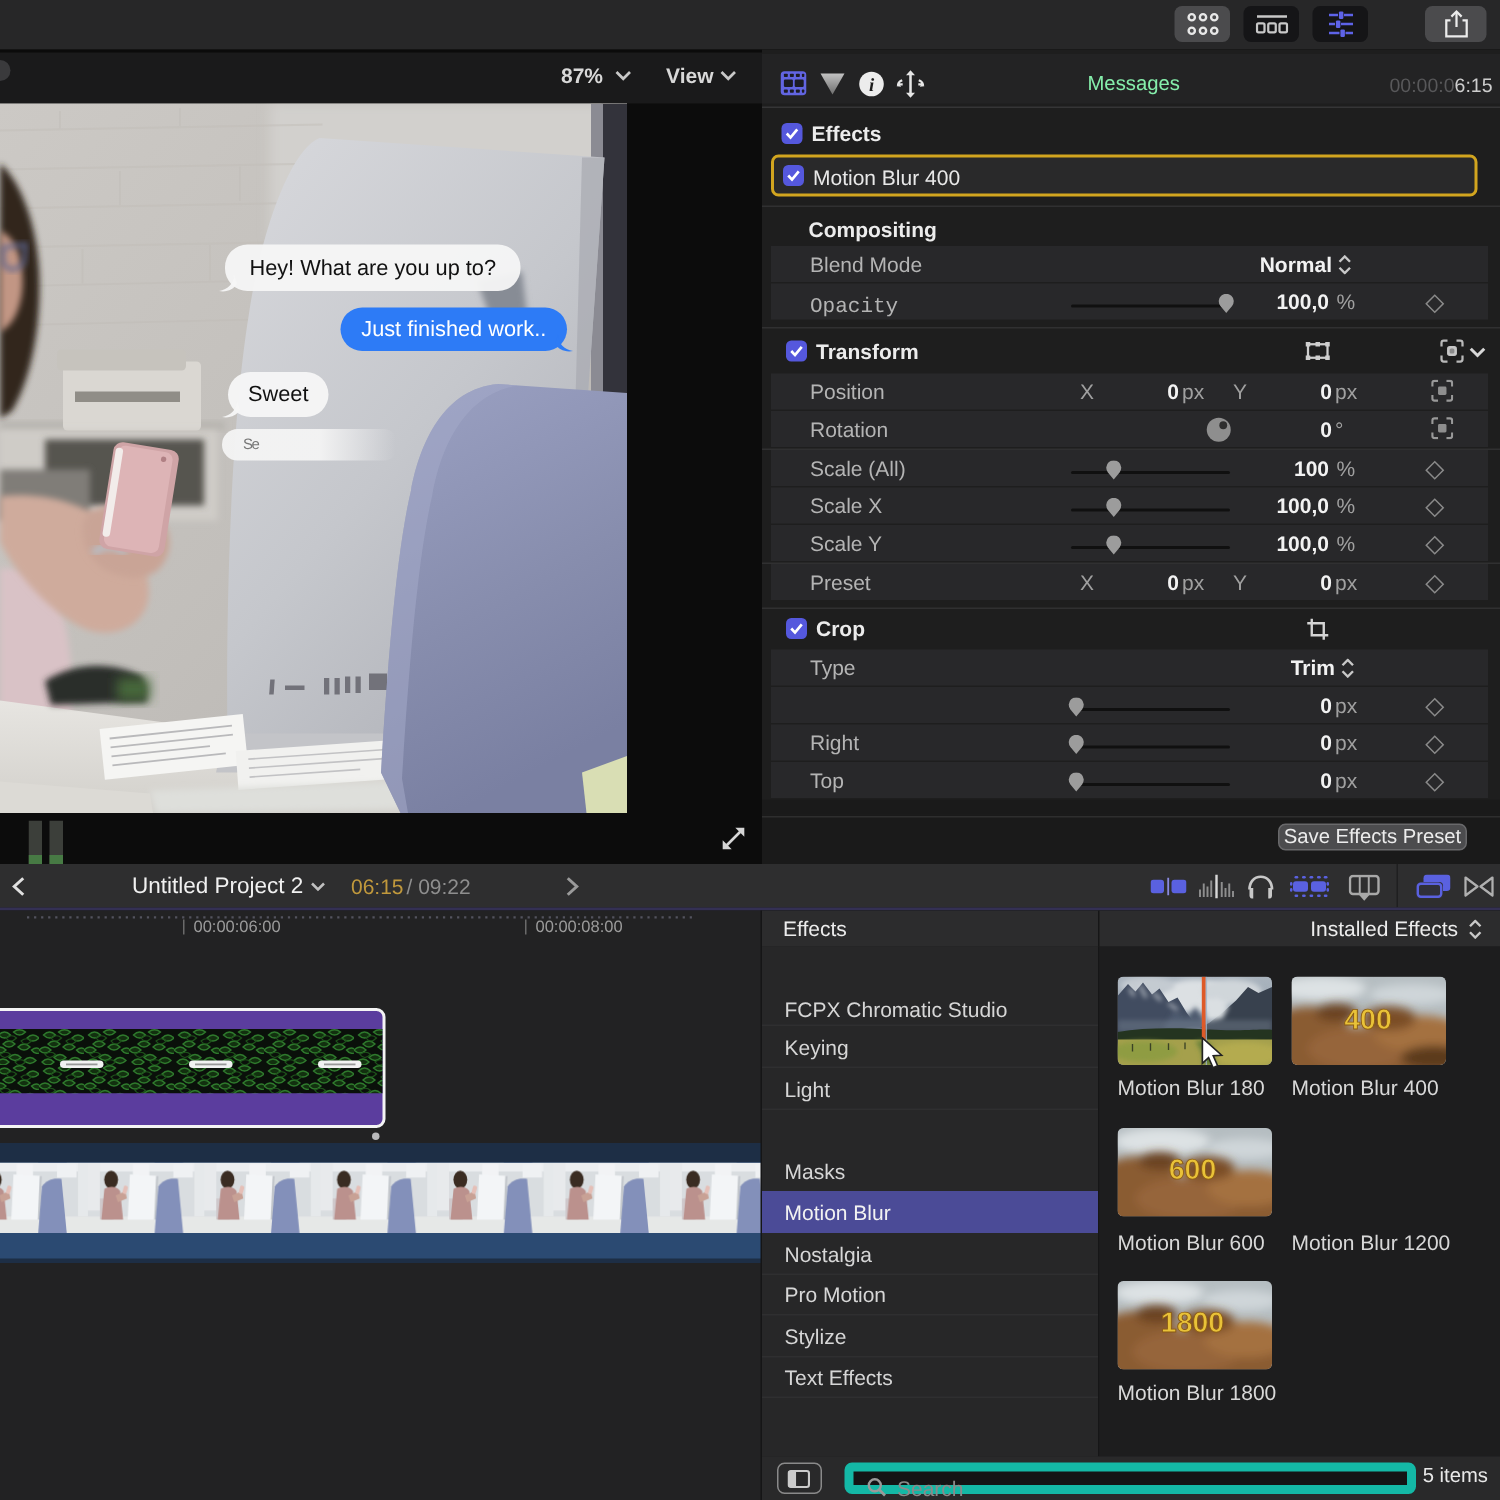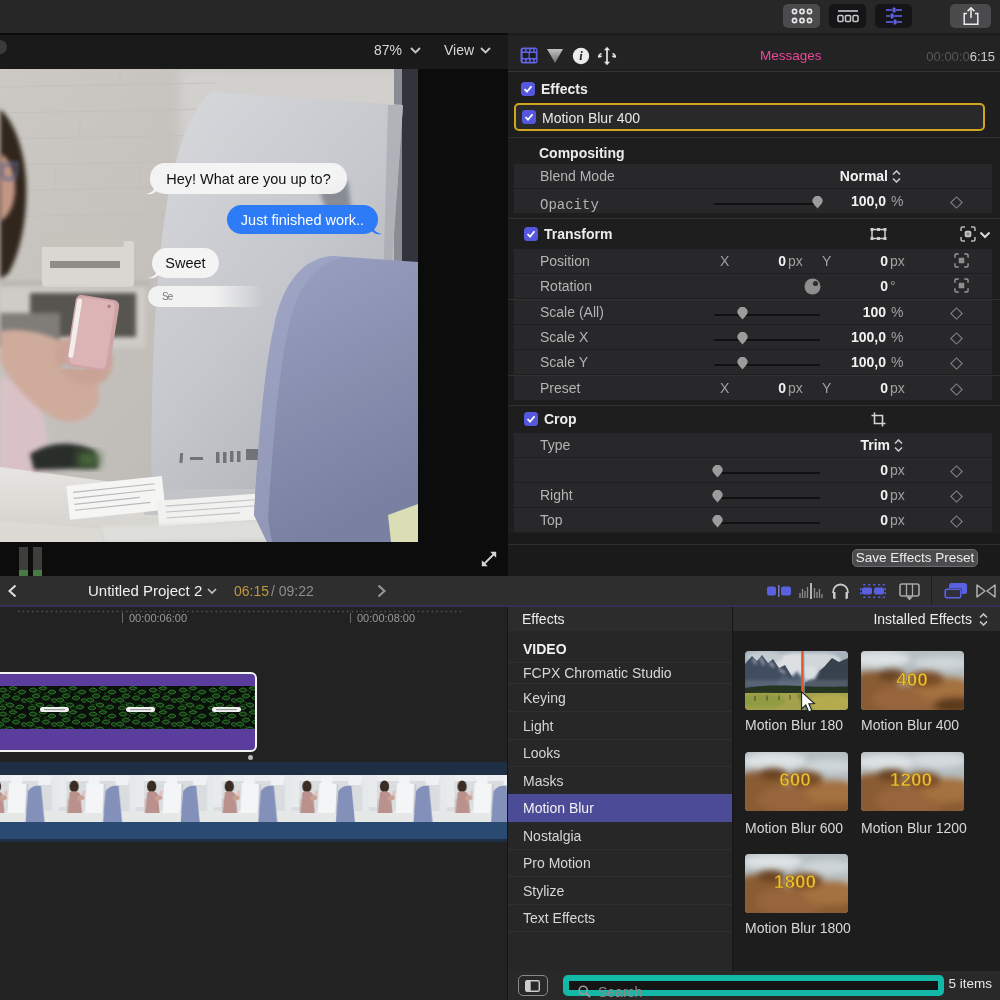--- a/index.html
+++ b/index.html
@@ -6,21 +6,21 @@
 html,body { width:1000px; height:1000px; background:#161616; overflow:hidden; }
 body { font-family:"Liberation Sans", sans-serif; position:relative; }
 .abs { position:absolute; }
 
 
 #topbar { left:0; top:0; width:1000px; height:33px; background:#272728; }
 .tbtn { position:absolute; top:4px; height:24px; border-radius:5px; }
 .tbtn svg { position:absolute; left:50%; top:50%; transform:translate(-50%,-50%); }
 
 
-#vtoolbar { left:0; top:35px; width:508px; height:34px; background:#1a1a1b; color:#d8d8d8; font-size:14px; }
+#vtoolbar { left:0; top:35px; width:508px; height:34px; background:#1a1a1b; color:#d8d8d8; font-size:14px;font-weight:bold; }
 #video { left:0; top:69px; width:418px; height:473px; background:#c9c7c4; overflow:hidden; }
 #viewerblackR { left:418px; top:69px; width:90px; height:473px; background:#0c0c0c; }
 #transport { left:0; top:542px; width:508px; height:34px; background:#0c0c0c; }
 
 
 .bub { position:absolute; border-radius:15px; font-size:14.5px; color:#111; display:flex; align-items:center; justify-content:center; }
 
 
 #inspector { left:508px; top:33px; width:492px; height:543px; background:#1e1e1e; color:#ccc; font-size:14px; }
 #insptabs { position:absolute; left:0; top:2.5px; width:492px; height:33.5px; background:#232324; }
@@ -311,21 +311,21 @@
       <g stroke="#e6e6e6" stroke-width="1.7" fill="#e6e6e6">
         <line x1="10" y1="3" x2="10" y2="17"></line>
         <path d="M7 4.2 L10 0.8 L13 4.2 Z" stroke="none"></path>
         <path d="M7 15.8 L10 19.2 L13 15.8 Z" stroke="none"></path>
         <path d="M4.5 7.5 C3 8 2 9 1.8 10.2 L4.8 10.2" stroke-width="1.5" fill="none"></path>
         <path d="M2 9 L0.8 11.5 L3.8 11.8 Z" stroke="none"></path>
         <path d="M15.5 7.5 C17 8 18 9 18.2 10.2 L15.2 10.2" stroke-width="1.5" fill="none"></path>
         <path d="M18 9 L19.2 11.5 L16.2 11.8 Z" stroke="none"></path>
       </g>
     </svg>
-    <span style="position:absolute; left:217px; top:12px; color:#ec4899; font-size:13.5px;margin-left:35px;">Messages</span>
+    <span style="position:absolute; left:217px; top:12px; color:#86efac; font-size:13.5px;">Messages</span>
     <span style="position:absolute; right:5px; top:13px; font-size:13px; color:#58585a;">00:00:0<span style="color:#cdcdcd;">6:15</span></span>
   </div>
   <div style="position:absolute; left:0; top:38px; width:492px; height:1px; background:#353536;"></div>
 
   <div class="cbox" style="left:13px; top:49px;">
       <svg width="12" height="12" viewBox="0 0 12 12">
         <path d="M2.5 6 L5 8.7 L9.5 3.2" fill="none" stroke="#fff" stroke-width="1.8"></path>
       </svg>
     </div>
   <div class="ihead" style="left:33px; top:48px;">Effects</div>
@@ -694,25 +694,23 @@
 <div class="abs" id="effpanel">
   <div id="effhead">
     <span style="position:absolute; left:14px; top:4px; color:#ececec; font-size:14px;">Effects</span>
     <span style="position:absolute; right:28px; top:4px; color:#ececec; font-size:14px;">Installed Effects</span>
     <svg style="position:absolute; right:12px; top:6px;" width="9" height="13" viewBox="0 0 9 13">
         <path d="M1 4.5 L4.5 1 L8 4.5 M1 8.5 L4.5 12 L8 8.5" fill="none" stroke="#c8c8c8" stroke-width="1.6"></path>
       </svg>
     <div style="position:absolute; left:224px; top:0; width:1px; height:24px; background:#161617;"></div>
   </div>
   <div id="efflist">
-    <div class="eitem" style="top:5px; height:27px; line-height:27px; font-weight:bold; color:#f0f0f0;">VIDEO</div>
     <div class="eitem" style="top:32px; height:21px; line-height:21px;">FCPX Chromatic Studio</div>
     <div class="eitem" style="top:53px;">Keying</div>
     <div class="eitem" style="top:81px;">Light</div>
-    <div class="eitem" style="top:108px;">Looks</div>
     <div class="eitem" style="top:136px;">Masks</div>
     <div class="eitem" style="top:163px; background:#4b4b97; border-bottom:none; color:#f2f2f2;">Motion Blur</div>
     <div class="eitem" style="top:191px;">Nostalgia</div>
     <div class="eitem" style="top:218px;">Pro Motion</div>
     <div class="eitem" style="top:246px;">Stylize</div>
     <div class="eitem" style="top:273px;">Text Effects</div>
   </div>
   <div style="position:absolute; left:224px; top:24px; width:1px; height:340px; background:#161617;"></div>
   <div id="effgrid">
 
@@ -799,37 +797,20 @@
           <ellipse cx="48" cy="47" rx="36" ry="14" fill="#96653a"></ellipse>
           <ellipse cx="88" cy="40" rx="28" ry="12" fill="#a4713f"></ellipse>
           <ellipse cx="60" cy="27" rx="18" ry="8" fill="#7a4e28"></ellipse>
           <ellipse cx="28" cy="22" rx="14" ry="6" fill="#6b4323"></ellipse>
         </g>
         <text x="50" y="34" text-anchor="middle" font-family="Liberation Sans, sans-serif" font-weight="bold" font-size="19" fill="#e9c238" stroke="#8a5a14" stroke-width="0.6">600</text>
       </svg>
     </div>
     <div class="tlabel" style="left:12px; top:189px;">Motion Blur 600</div>
 
-    <div class="thumb" style="left:128px; top:121px;">
-      <svg width="103" height="59" viewBox="0 0 103 59">
-        <rect width="103" height="59" fill="#b5bdc1"></rect>
-        <ellipse cx="25" cy="10" rx="30" ry="8" fill="#dde2e4" filter="url(#b4)"></ellipse>
-        <ellipse cx="78" cy="8" rx="28" ry="8" fill="#d4dadd" filter="url(#b4)"></ellipse>
-        <g filter="url(#b4)">
-            <rect x="-8" y="34" width="119" height="33" fill="#8f613570"></rect>
-            <rect x="-8" y="42" width="119" height="25" fill="#8a5c33"></rect>
-          <ellipse cx="16" cy="34" rx="28" ry="13" fill="#8a5c33"></ellipse>
-          <ellipse cx="50" cy="48" rx="36" ry="14" fill="#96653a"></ellipse>
-          <ellipse cx="88" cy="38" rx="28" ry="12" fill="#a4713f"></ellipse>
-          <ellipse cx="62" cy="28" rx="18" ry="8" fill="#7a4e28"></ellipse>
-          <ellipse cx="30" cy="23" rx="14" ry="6" fill="#6b4323"></ellipse>
-        </g>
-        <text x="50" y="34" text-anchor="middle" font-family="Liberation Sans, sans-serif" font-weight="bold" font-size="19" fill="#e9c238" stroke="#8a5a14" stroke-width="0.6">1200</text>
-      </svg>
-    </div>
     <div class="tlabel" style="left:128px; top:189px;">Motion Blur 1200</div>
 
     <div class="thumb" style="left:12px; top:223px;">
       <svg width="103" height="59" viewBox="0 0 103 59">
         <rect width="103" height="59" fill="#b5bdc1"></rect>
         <ellipse cx="28" cy="8" rx="30" ry="8" fill="#dde2e4" filter="url(#b4)"></ellipse>
         <ellipse cx="82" cy="13" rx="26" ry="7" fill="#cfd6d9" filter="url(#b4)"></ellipse>
         <g filter="url(#b4)">
             <rect x="-8" y="34" width="119" height="33" fill="#8f613570"></rect>
             <rect x="-8" y="42" width="119" height="25" fill="#8a5c33"></rect>

